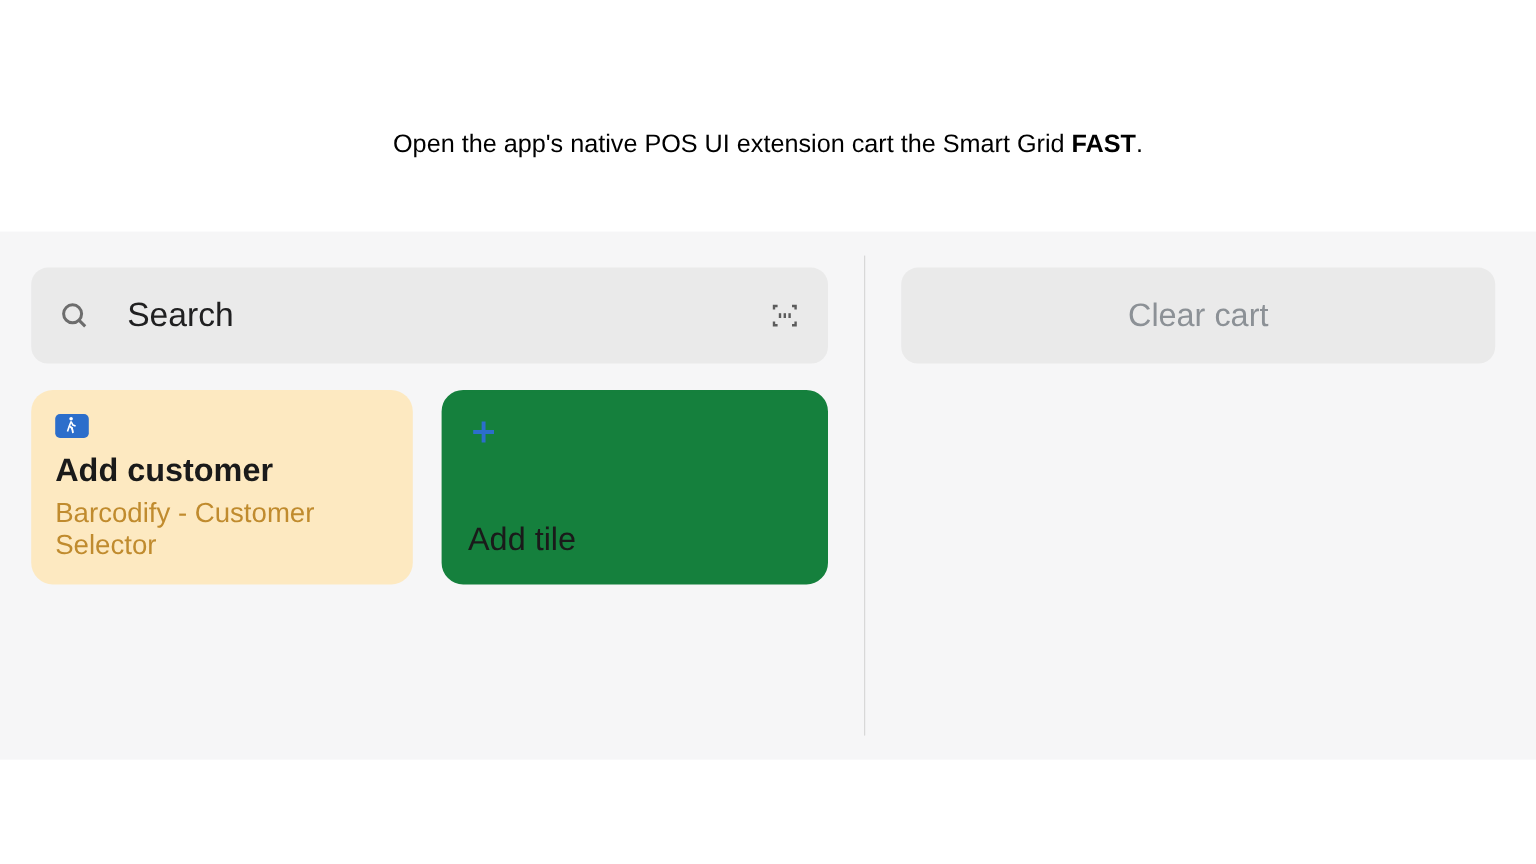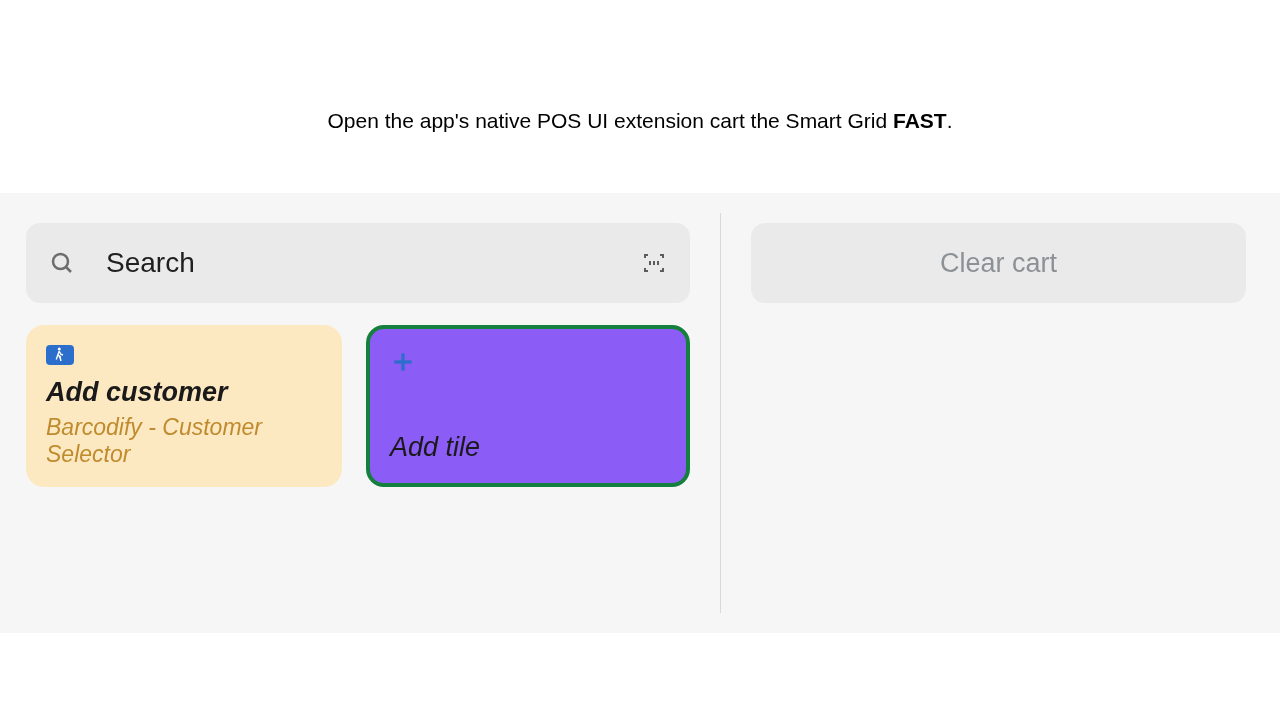--- a/index.html
+++ b/index.html
@@ -95,40 +95,39 @@
       width: 24px;
       height: 24px;
       color: #5c5c5c;
       flex-shrink: 0;
     }
     
     .tiles-row {
       display: flex;
       gap: 24px;
       margin-top: 22px;
-      font-style: italic;
     }
     
     .tile {
       flex: 1;
       height: 162px;
       border-radius: 18px;
       padding: 20px;
       display: flex;
       flex-direction: column;
       cursor: pointer;
     }
     
     .tile-customer {
       background: #fde9c1;
     }
     
     .tile-add {
-      background: #8b5cf6;
-      border: 4px solid #15803d;
+      background: #15803d;
+      border: 2px solid #15803d;
       justify-content: space-between;
     }
     
     .tile-icon-box {
       width: 28px;
       height: 28px;
       background: #2c6ecb;
       border-radius: 4px;
       display: flex;
       align-items: center;

